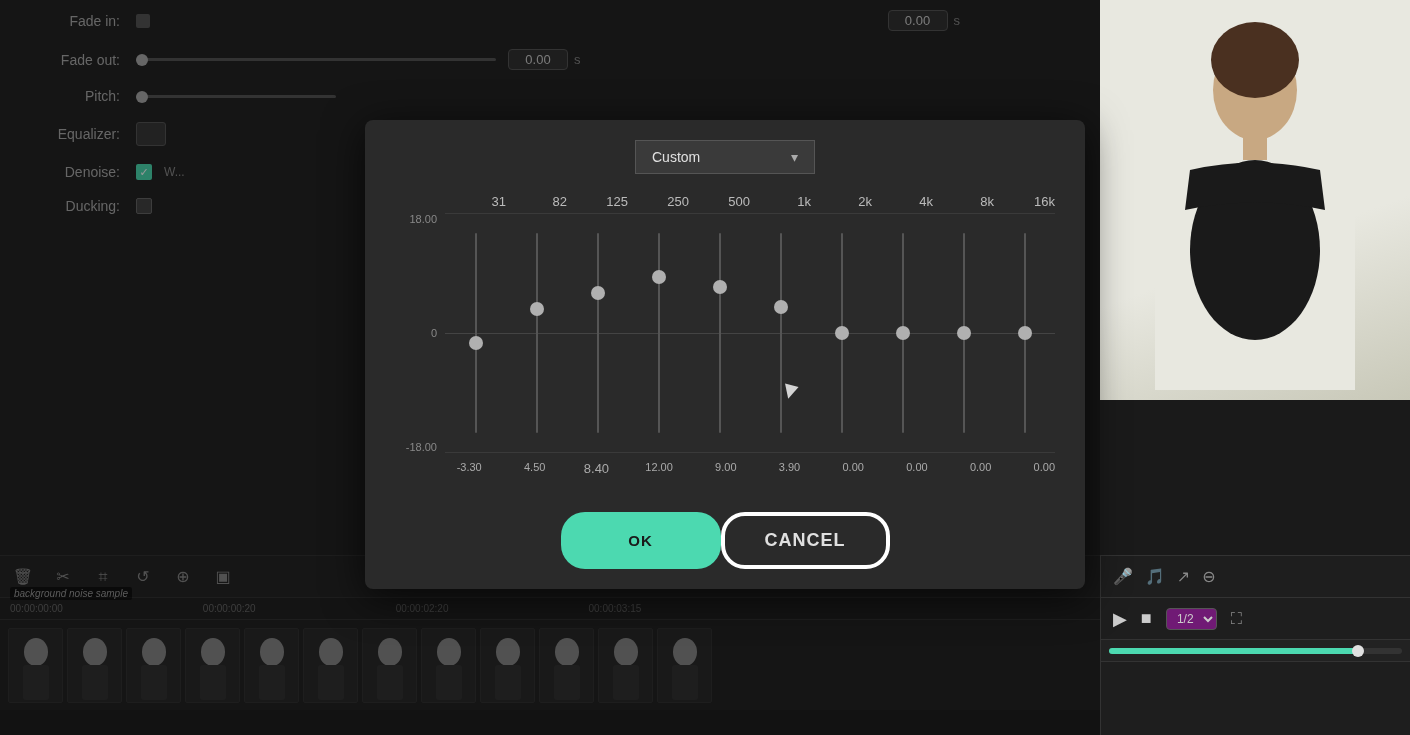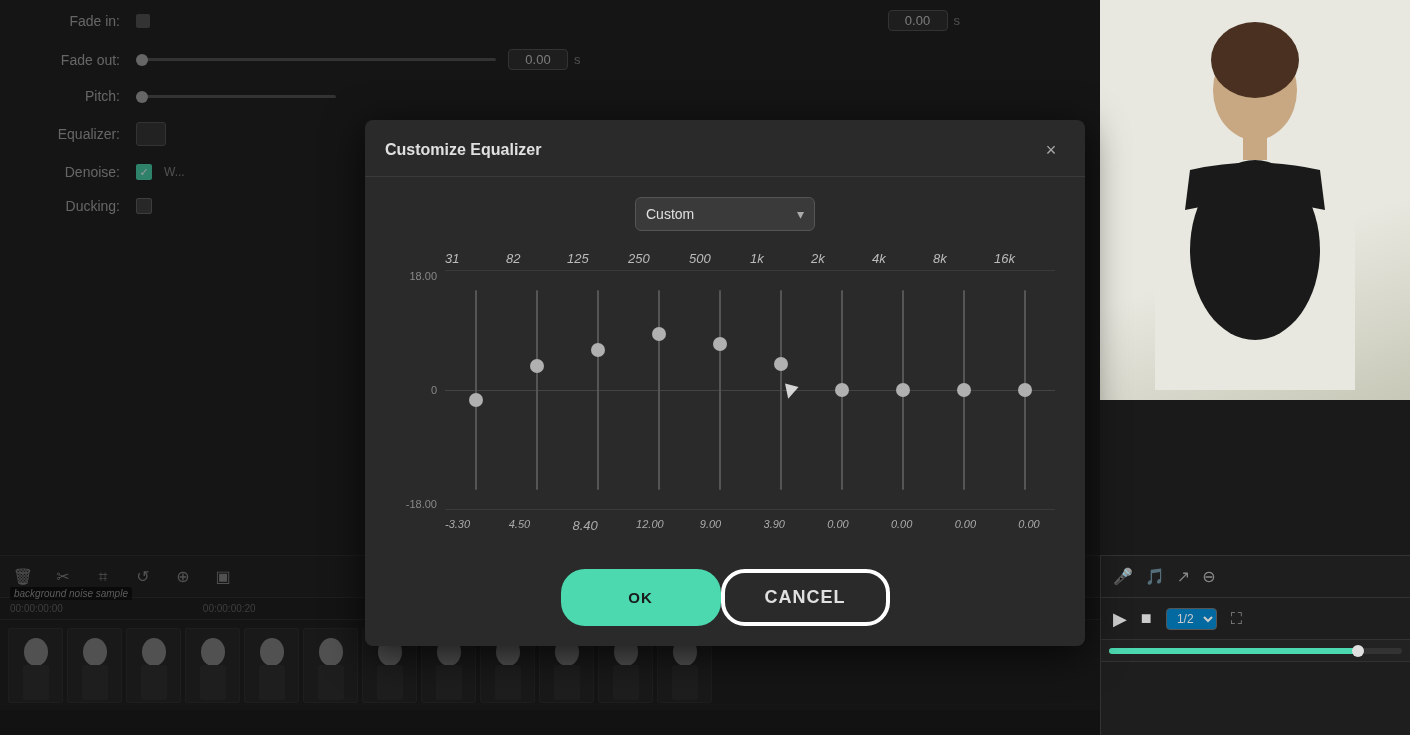--- a/index.html
+++ b/index.html
@@ -185,21 +185,21 @@
       padding: 0 12px;
       gap: 14px;
       border-bottom: 1px solid #333;
     }
     .play-btn, .stop-btn {
       color: #ccc;
       font-size: 18px;
       cursor: pointer;
     }
     .speed-select {
-      background: #0369a1;
+      background: #701a75;
       border: 1px solid #555;
       border-radius: 4px;
       color: #ccc;
       font-size: 12px;
       padding: 2px 6px;
       text-align: center;
     }
     .rt-progress {
       height: 22px;
       background: #222;
@@ -282,24 +282,24 @@
 
     
     .preset-dropdown {
       display: flex;
       justify-content: center;
       margin-bottom: 20px;
     }
     .preset-select {
       background: #3a3a3a;
       border: 1px solid #555;
-      border-radius: 6px;
+      border-radius: 0;
       color: #e0e0e0;
       font-size: 14px;
-      padding: 8px 10px;
+      padding: 8px 16px;
       min-width: 180px;
       display: flex;
       align-items: center;
       justify-content: space-between;
       cursor: pointer;
     }
     .preset-select .chevron {
       margin-left: 10px;
       color: #aaa;
     }
@@ -308,24 +308,23 @@
     .eq-area {
       position: relative;
     }
     .eq-labels-top {
       display: flex;
       padding-left: 50px;
       margin-bottom: 4px;
     }
     .eq-col {
       width: 66px;
-      text-align: left;
+      text-align: right;
       font-size: 13px;
       color: #bbb;
-      font-style: italic;
     }
     .eq-chart {
       display: flex;
       align-items: flex-start;
       position: relative;
     }
     .eq-scale {
       width: 50px;
       height: 240px;
       display: flex;
@@ -642,24 +641,20 @@
         <ellipse cx="25" cy="22" rx="12" ry="14" fill="#888"></ellipse>
         <rect x="12" y="35" width="26" height="35" rx="3" fill="#333"></rect>
       </svg>
     </div>
   </div>
 </div>
 
 <div class="modal-overlay"></div>
 
 <div class="dialog">
-  <div class="dialog-header">
-    <span class="dialog-title">Customize Equalizer</span>
-    <button class="close-btn">×</button>
-  </div>
 
   <div class="dialog-body">
 
     <div class="preset-dropdown">
       <div class="preset-select">
         <span>Custom</span>
         <span class="chevron">▾</span>
       </div>
     </div>
 

